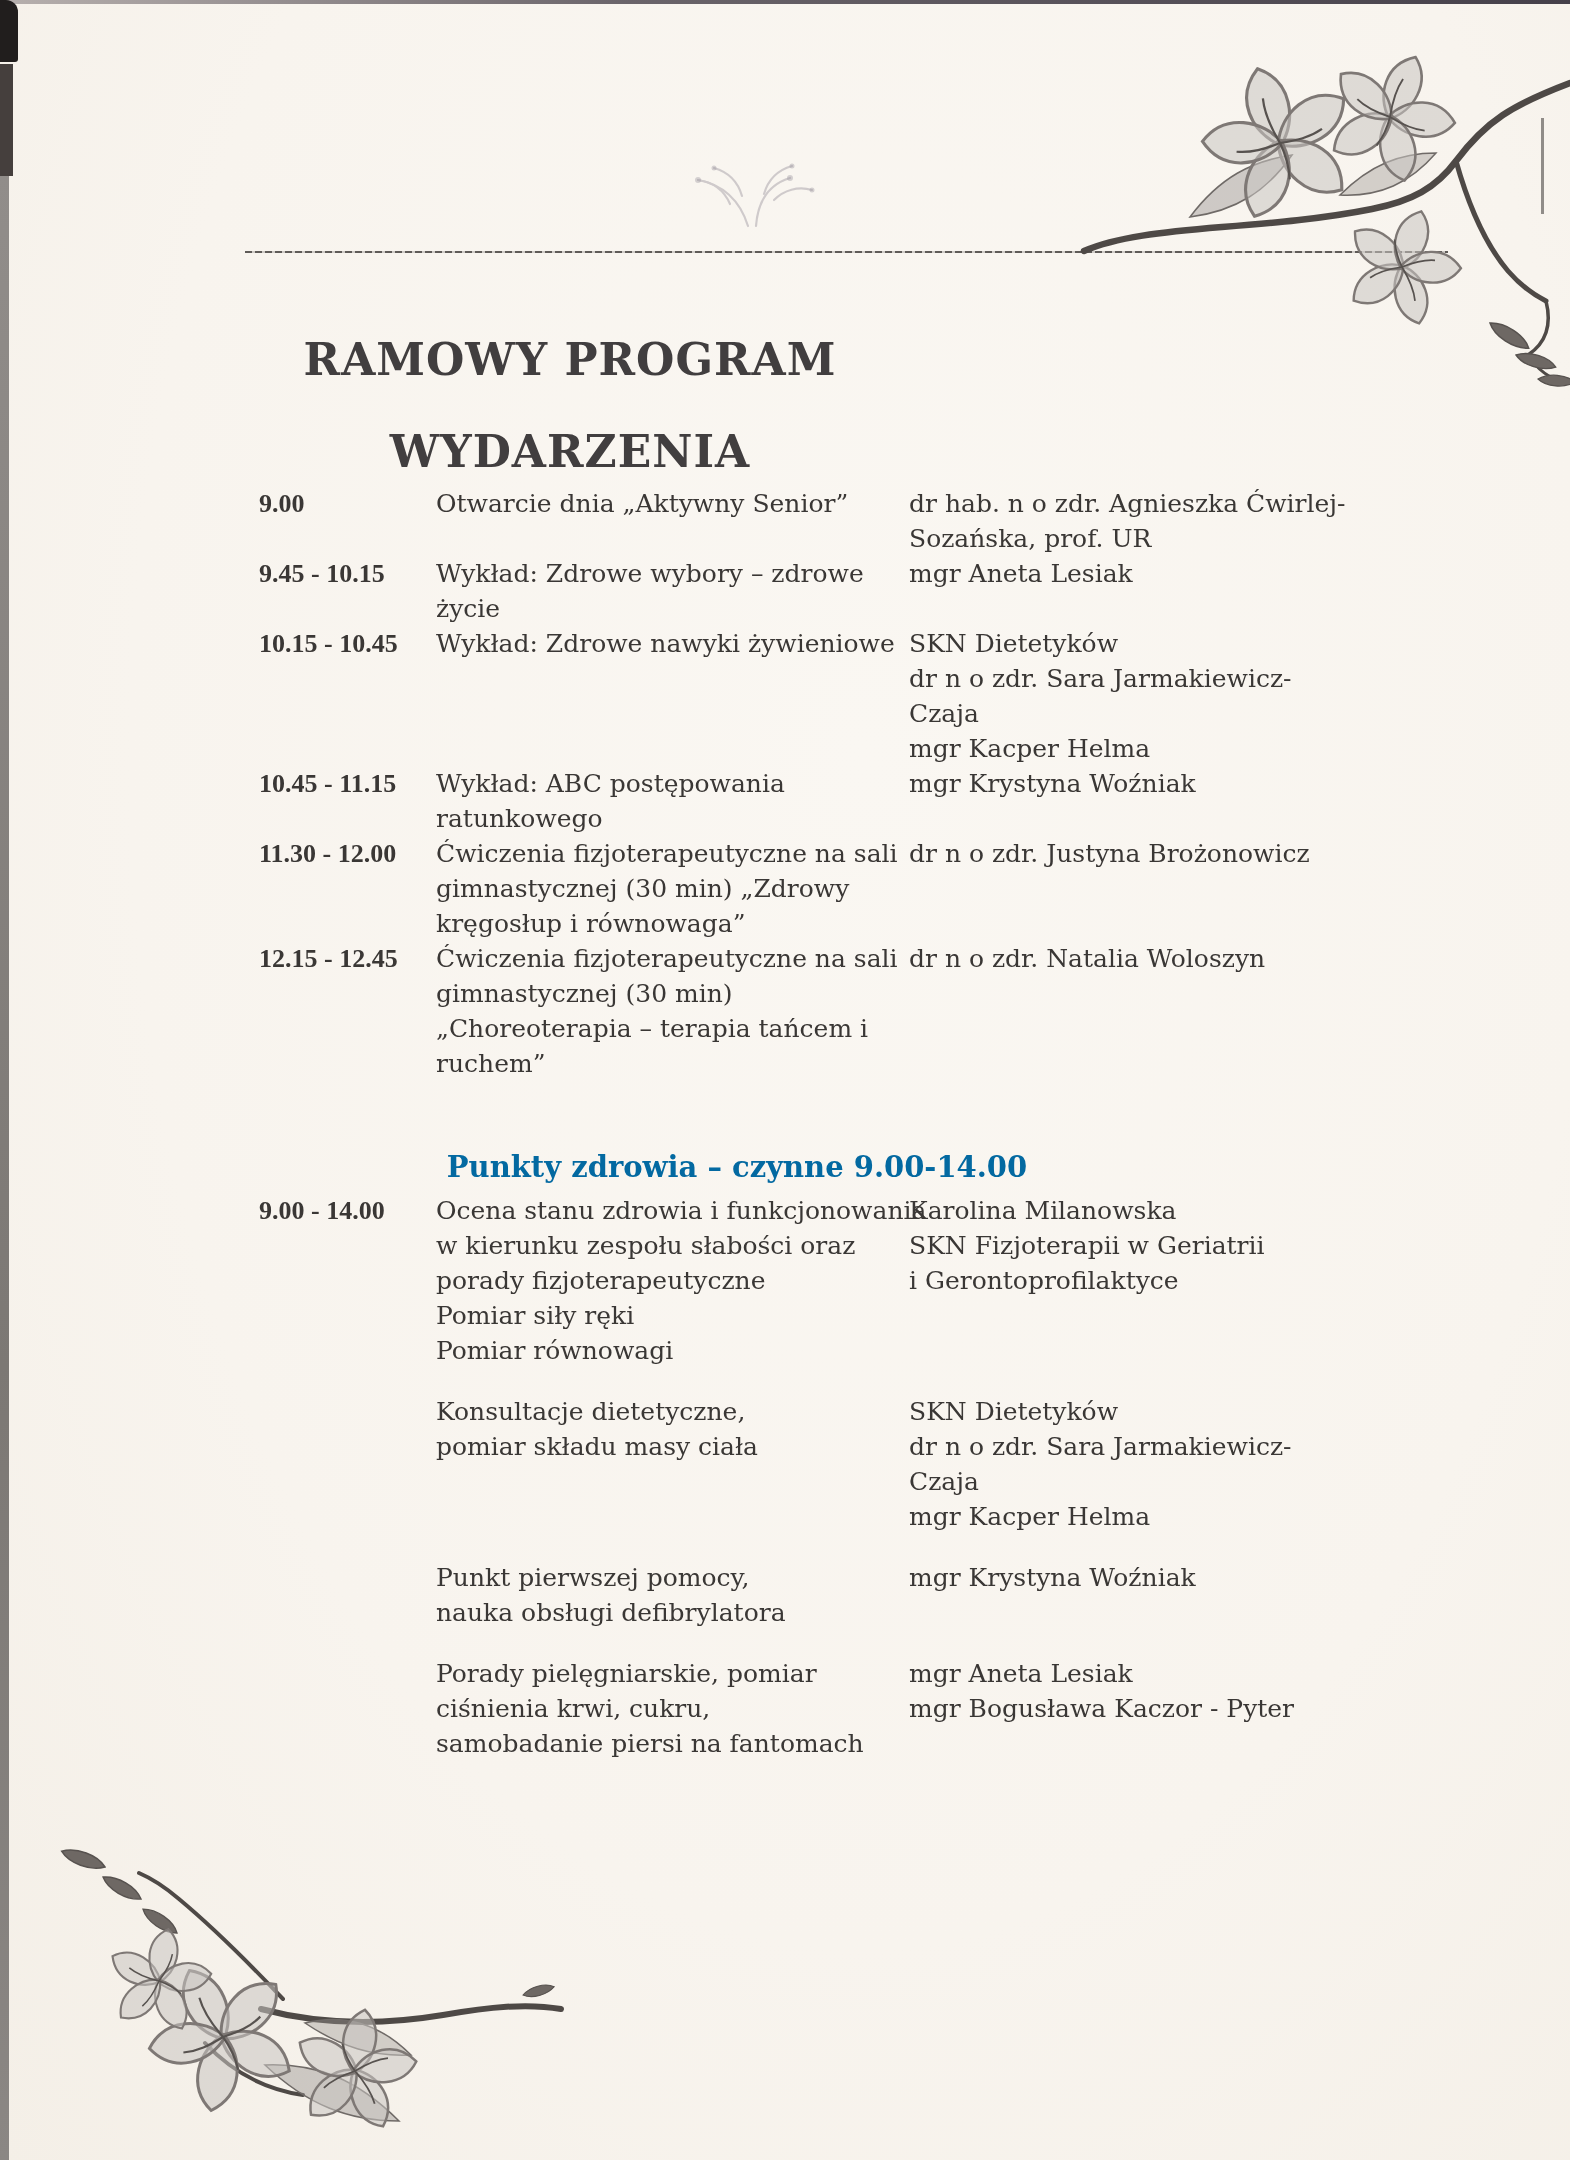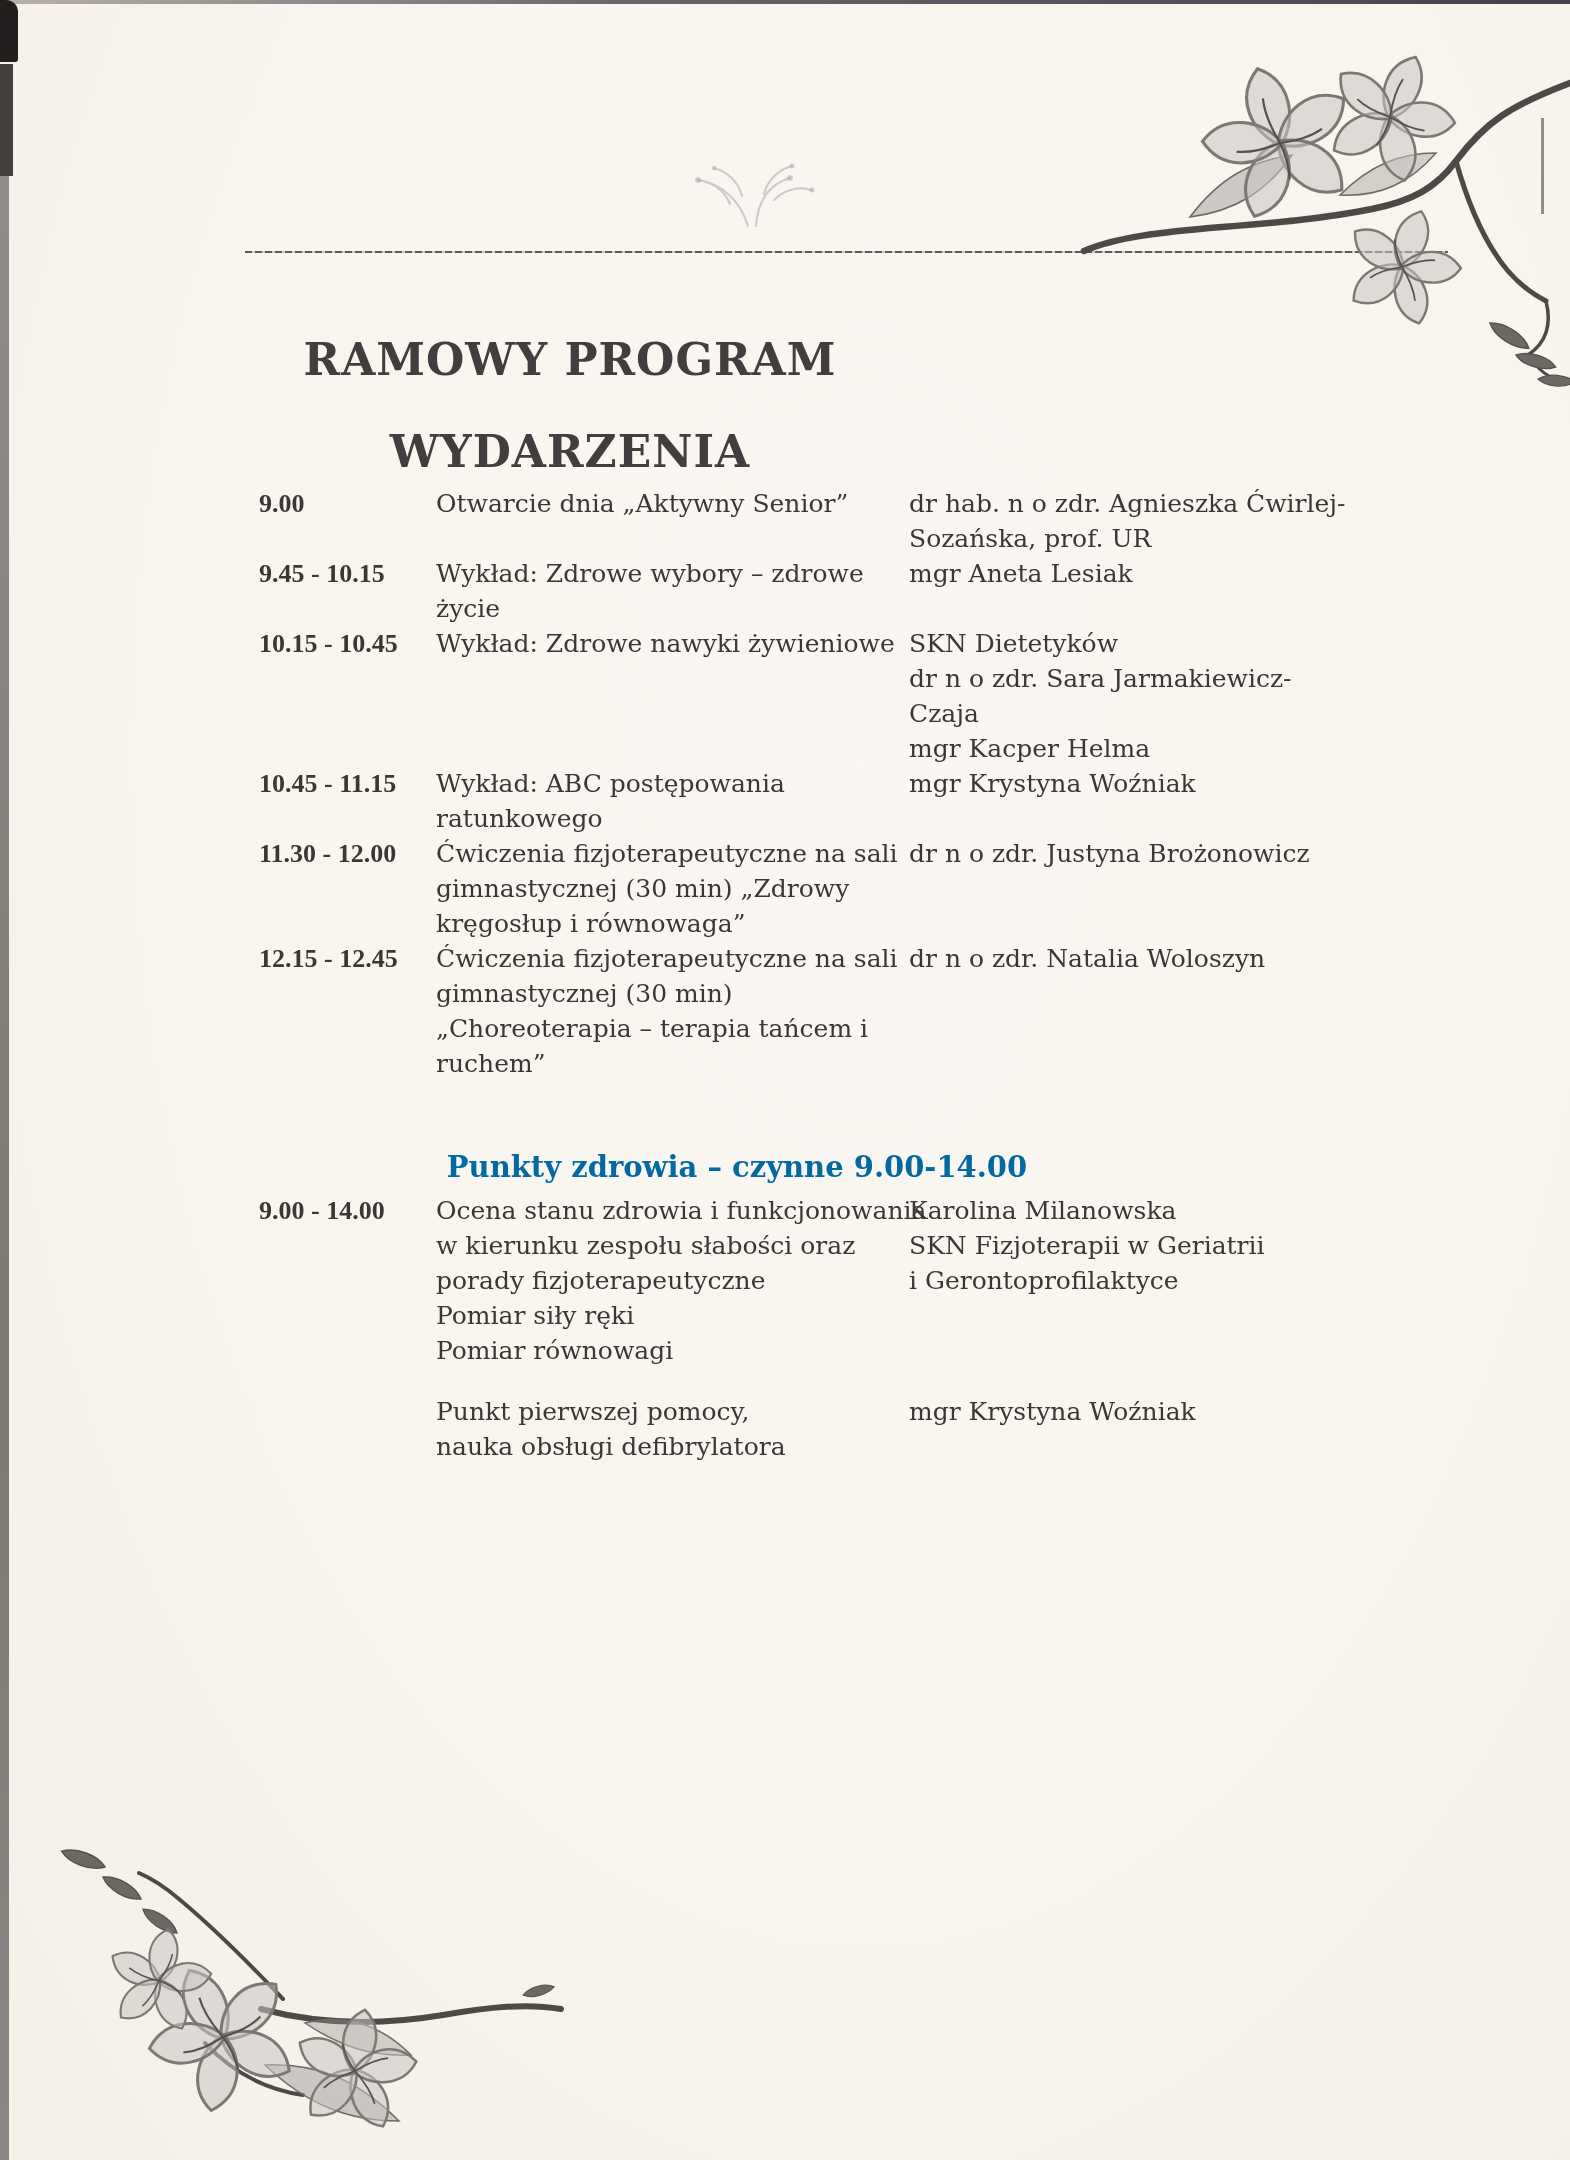--- a/index.html
+++ b/index.html
@@ -178,23 +178,40 @@
 w kierunku zespołu słabości oraz
 porady fizjoterapeutyczne
 Pomiar siły ręki
 Pomiar równowagi</td>
     <td class="t-who">Karolina Milanowska
 SKN Fizjoterapii w Geriatrii
 i Gerontoprofilaktyce</td>
   </tr>
   <tr>
     <td class="t-time"></td>
+    <td class="t-act">Konsultacje dietetyczne,
+pomiar składu masy ciała</td>
+    <td class="t-who">SKN Dietetyków
+dr n o zdr. Sara Jarmakiewicz-
+Czaja
+mgr Kacper Helma</td>
+  </tr>
+  <tr>
+    <td class="t-time"></td>
     <td class="t-act">Punkt pierwszej pomocy,
 nauka obsługi defibrylatora</td>
     <td class="t-who">mgr Krystyna Woźniak</td>
+  </tr>
+  <tr>
+    <td class="t-time"></td>
+    <td class="t-act">Porady pielęgniarskie, pomiar
+ciśnienia krwi, cukru,
+samobadanie piersi na fantomach</td>
+    <td class="t-who">mgr Aneta Lesiak
+mgr Bogusława Kaczor - Pyter</td>
   </tr>
 </tbody>
   </table>
 
 <svg class="flower-bl" viewBox="0 0 510 330">
   <defs>
     <g id="blossomB">
       <g fill="#c9c5c1" fill-opacity="0.55" stroke="#7e7875" stroke-width="2.5">
         <path d="M0 2 C-20 -14 -26 -44 -2 -62 C22 -46 18 -14 0 2 Z"></path>
         <path d="M0 2 C-20 -14 -26 -44 -2 -62 C22 -46 18 -14 0 2 Z" transform="rotate(72)"></path>

